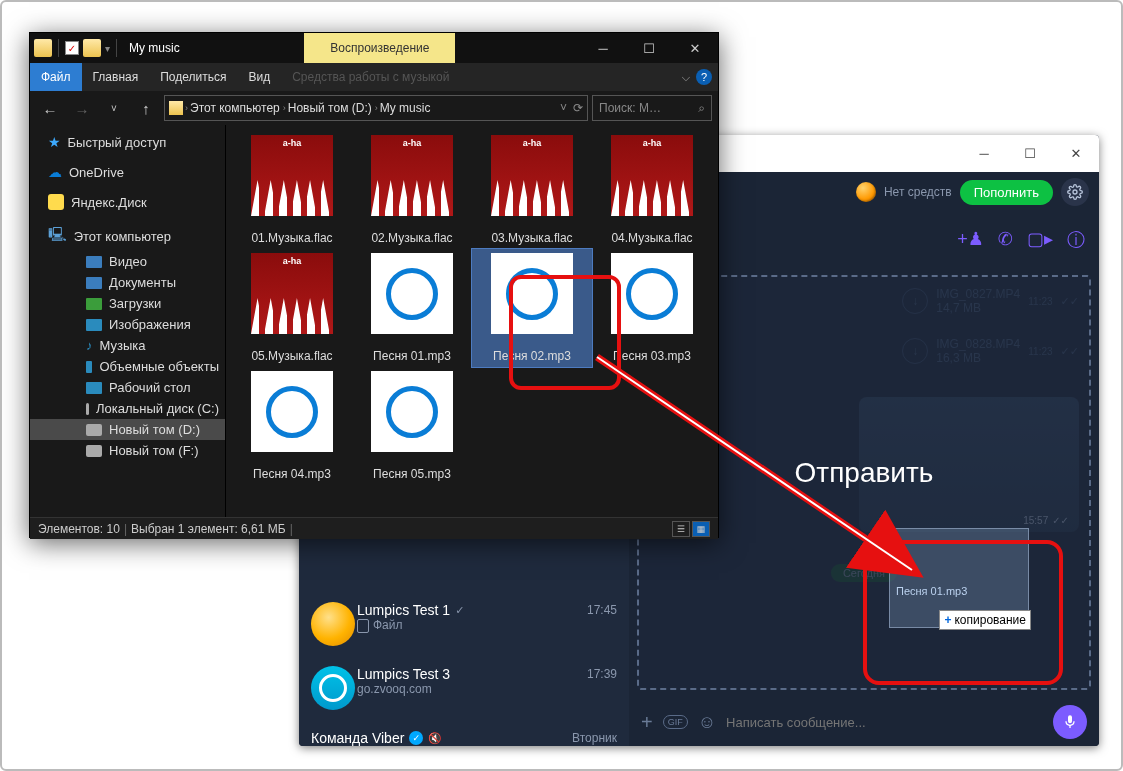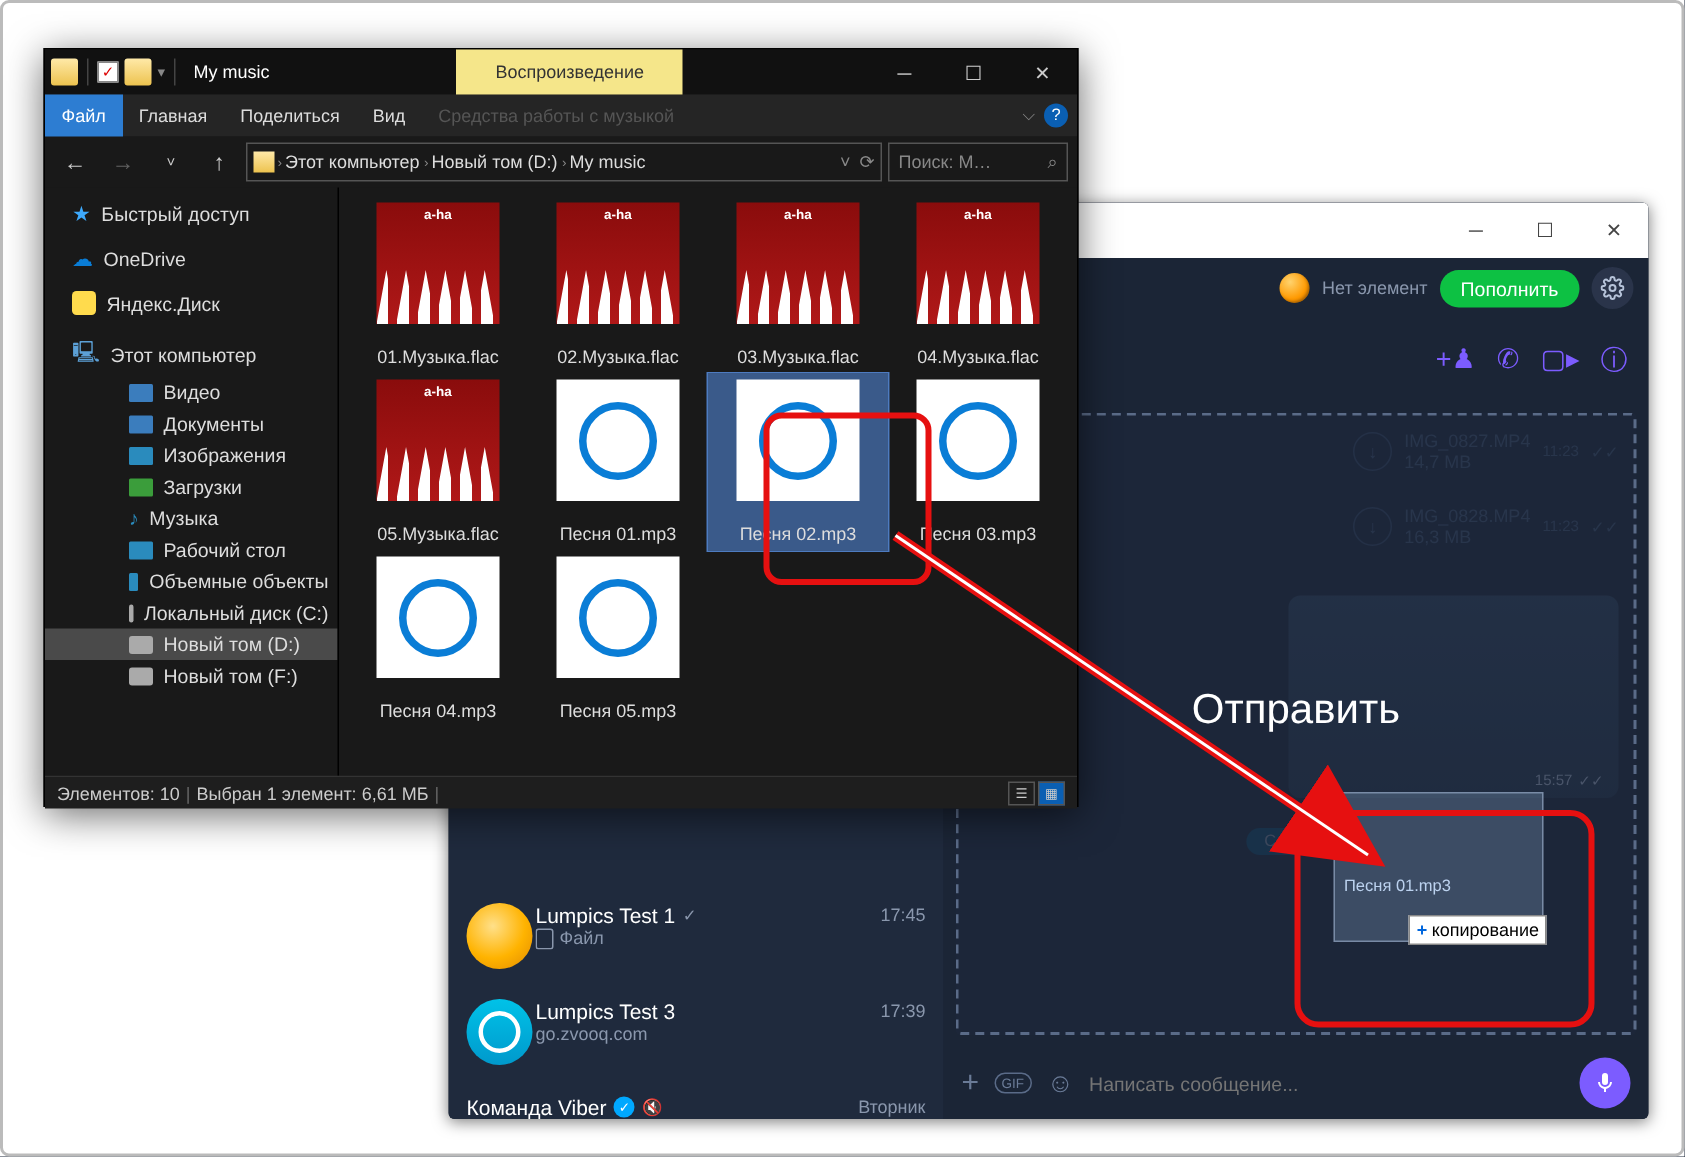--- a/index.html
+++ b/index.html
@@ -39,21 +39,21 @@
   .chat-header .right-icons { margin-left:auto; display:flex; gap:14px; color:#7c5cff; font-size:18px;}
   .right-icons span { cursor:pointer;}
 
   .messages { flex:1; position:relative;}
   .dropzone { position:absolute; inset: 8px; border:2px dashed #5a6b88; border-radius:4px; background:rgba(30,40,60,.6); display:flex; align-items:center; justify-content:center;}
   .dropzone .big { color:#fff; font-size:28px; font-weight:300; position:absolute; top:180px;}
   .behind-msg { position:absolute; right:20px; display:flex; gap:8px; align-items:center; color:#4a6181; font-size:12px; opacity:.6;}
   .down-arrow{width:26px;height:26px;border:1px solid #3a4f6f;border-radius:50%;display:flex;align-items:center;justify-content:center;}
   .msg-time{font-size:10px;color:#4a6181;}
   .double-check{color:#4a6181;font-size:11px;}
-  .today-pill { position:absolute; top:285px; left:50%; transform:translateX(-50%); background:#0c4a6e; color:#8a97ad; font-size:11px; padding:3px 12px; border-radius:10px; opacity:.7;}
+  .today-pill { position:absolute; top:297px; left:50%; transform:translateX(-50%); background:#14532d; color:#8a97ad; font-size:11px; padding:3px 12px; border-radius:10px; opacity:.7;}
 
   .drag-ghost { position:absolute; right:60px; bottom:60px; width:140px; height:100px; background:rgba(120,150,180,.35); border:1px solid rgba(180,200,230,.5);}
   .drag-ghost .name { position:absolute; bottom:30px; left:6px; font-size:11px; color:#bcd2ef;}
   .copy-tip { position:absolute; right:58px; bottom:58px; background:#fff; color:#000; font-size:12px; padding:2px 4px; display:flex; gap:3px; align-items:center; border:1px solid #888;}
   .copy-tip .plus{color:#0066dd; font-weight:bold;}
 
   .input-bar { height:48px; display:flex; align-items:center; padding:0 12px; gap:10px; color:#6a7b97;}
   .input-bar .plus-btn{font-size:20px;}
   .input-bar .gf-btn{border:1px solid #5a6b88;border-radius:10px;font-size:9px;padding:1px 4px;}
   .input-bar .smiley{font-size:18px;}
@@ -127,21 +127,21 @@
   <div class="viber-titlebar">
     <div class="viber-title-left"></div>
     <div class="viber-win-btn">─</div>
     <div class="viber-win-btn">☐</div>
     <div class="viber-win-btn close">✕</div>
   </div>
   <div class="viber-menubar">
     <span>Справка</span>
     <div class="right">
       <span class="orange-ball"></span>
-      <span class="balance-text">Нет элемент</span>
+      <span class="balance-text">Нет средств</span>
       <span class="refill-btn">Пополнить</span>
       <span class="gear-btn">
         <svg width="16" height="16" viewBox="0 0 24 24" fill="none" stroke="currentColor" stroke-width="2">
             <circle cx="12" cy="12" r="3"></circle>
             <path d="M19.4 15a1.7 1.7 0 00.3 1.8l.1.1a2 2 0 11-2.8 2.8l-.1-.1a1.7 1.7 0 00-1.8-.3 1.7 1.7 0 00-1 1.5V21a2 2 0 11-4 0v-.1a1.7 1.7 0 00-1-1.5 1.7 1.7 0 00-1.8.3l-.1.1a2 2 0 11-2.8-2.8l.1-.1a1.7 1.7 0 00.3-1.8 1.7 1.7 0 00-1.5-1H3a2 2 0 110-4h.1a1.7 1.7 0 001.5-1 1.7 1.7 0 00-.3-1.8l-.1-.1a2 2 0 112.8-2.8l.1.1a1.7 1.7 0 001.8.3H9a1.7 1.7 0 001-1.5V3a2 2 0 114 0v.1a1.7 1.7 0 001 1.5 1.7 1.7 0 001.8-.3l.1-.1a2 2 0 112.8 2.8l-.1.1a1.7 1.7 0 00-.3 1.8V9a1.7 1.7 0 001.5 1H21a2 2 0 110 4h-.1a1.7 1.7 0 00-1.5 1z"></path>
           </svg>
       </span>
     </div>
   </div>
   <div class="viber-body">
@@ -330,38 +330,38 @@
         </div>
       <div class="nav-item sub">
           <span class="ic-fold" style="background:#3b7dbd"></span>
           <span>Видео</span>
         </div>
       <div class="nav-item sub">
           <span class="ic-fold" style="background:#3b7dbd"></span>
           <span>Документы</span>
         </div>
       <div class="nav-item sub">
+          <span class="ic-fold" style="background:#3b9d3b"></span>
+          <span>Загрузки</span>
+        </div>
+      <div class="nav-item sub">
           <span class="ic-fold" style="background:#2a8bbd"></span>
           <span>Изображения</span>
         </div>
       <div class="nav-item sub">
-          <span class="ic-fold" style="background:#3b9d3b"></span>
-          <span>Загрузки</span>
-        </div>
-      <div class="nav-item sub">
           <span style="color:#2a8bbd">♪</span>
           <span>Музыка</span>
         </div>
       <div class="nav-item sub">
           <span class="ic-fold" style="background:#2a8bbd"></span>
+          <span>Объемные объекты</span>
+        </div>
+      <div class="nav-item sub">
+          <span class="ic-fold" style="background:#2a8bbd"></span>
           <span>Рабочий стол</span>
-        </div>
-      <div class="nav-item sub">
-          <span class="ic-fold" style="background:#2a8bbd"></span>
-          <span>Объемные объекты</span>
         </div>
       <div class="nav-item sub">
           <span class="ic-drive"></span>
           <span>Локальный диск (C:)</span>
         </div>
       <div class="nav-item sub sel">
           <span class="ic-drive"></span>
           <span>Новый том (D:)</span>
         </div>
       <div class="nav-item sub">

